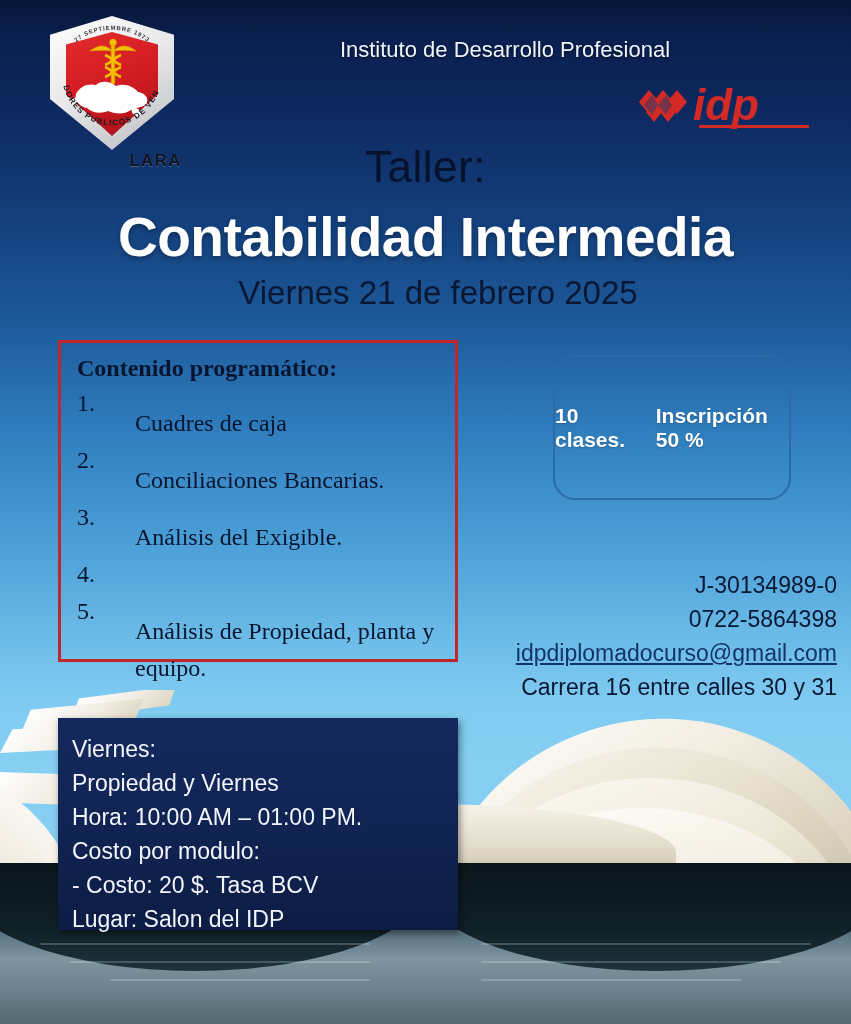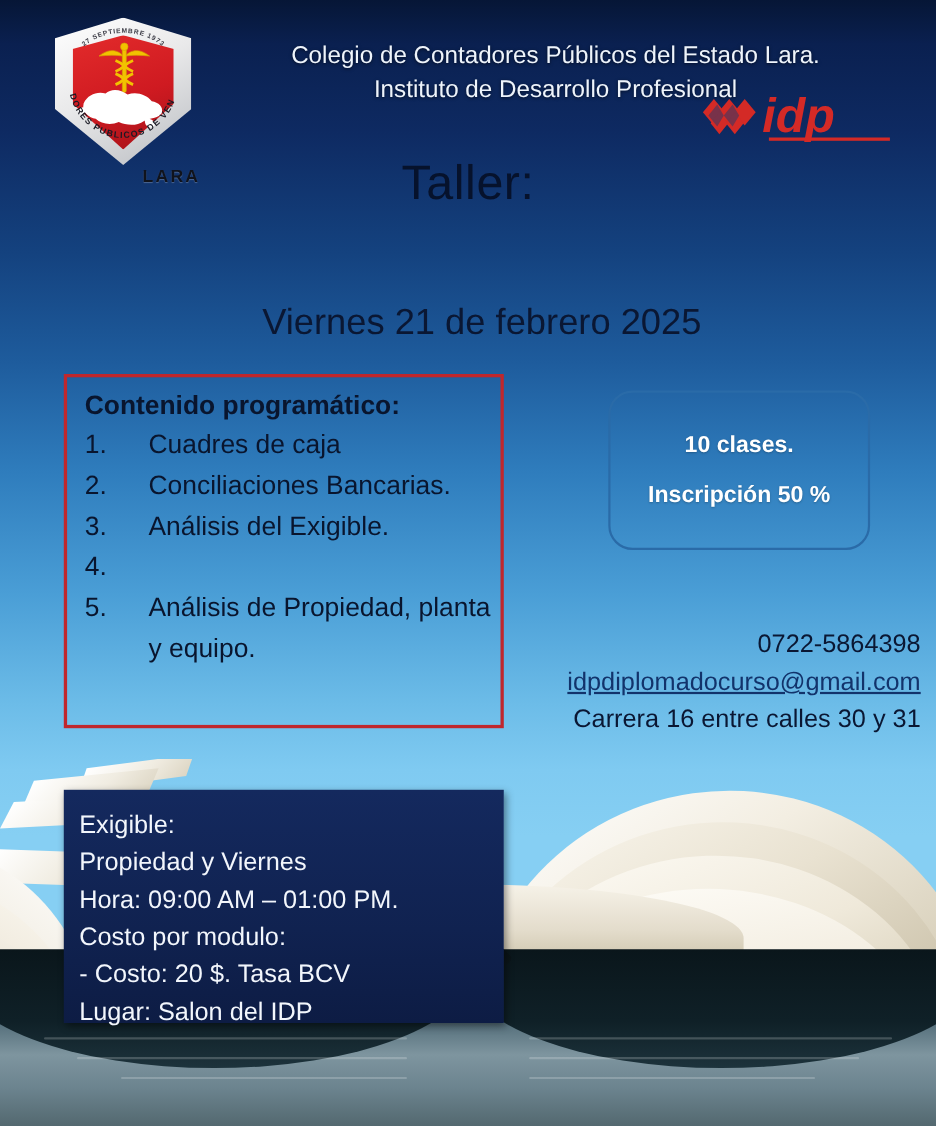--- a/index.html
+++ b/index.html
@@ -230,20 +230,21 @@
   }
 
   
   .prog-box {
     position: absolute;
     left: 58px; top: 340px;
     width: 400px; height: 322px;
     border: 3px solid #c0272d;
     box-sizing: border-box;
     padding: 12px 0 0 16px;
+    font-family: Liberation Serif, serif;
   }
   .prog-title {
     font-size: 24px;
     font-weight: bold;
     color: #09152e;
     margin-bottom: 3px;
   }
   .prog-list {
     list-style: none;
     margin: 0;
@@ -252,32 +253,32 @@
   .prog-list li {
     display: flex;
     font-size: 24px;
     color: #09152e;
     line-height: 37px;
   }
   .prog-num {
     width: 58px;
     flex: 0 0 58px;
   }
-  .prog-txt { flex: 1; }
+  .prog-txt { flex: 1; margin-top: 20px; }
 
   
   .rounded-box {
     position: absolute;
     left: 553px; top: 355px;
     width: 238px; height: 145px;
     border: 2px solid #2a6ba8;
     border-radius: 22px;
     box-sizing: border-box;
     display: flex;
-    flex-direction: column;
+    flex-direction: row;
     align-items: center;
     justify-content: center;
     gap: 21px;
   }
   .rounded-box div {
     font-size: 21px;
     font-weight: bold;
     color: #ffffff;
     text-shadow: 0 1px 2px rgba(0,0,0,0.25);
   }
@@ -385,21 +386,20 @@
         <text>
           <textPath href="#arcTop" startOffset="50%" text-anchor="middle">27 SEPTIEMBRE 1973</textPath>
         </text>
       </g>
     </svg>
 
     <div class="lara-label">LARA</div>
   </div>
 
   <div class="org-lines">
-    <span>Colegio de Contadores Públicos del Estado Lara.</span>
     <span class="org-line2">Instituto de Desarrollo Profesional</span>
   </div>
 
   <svg class="idp-logo" viewBox="0 0 200 58">
     <g fill="#d42a26">
       <path d="M12 22 L22 10 L32 22 L22 34 Z"></path>
       <path d="M26 22 L36 10 L46 22 L36 34 Z"></path>
       <path d="M40 22 L50 10 L60 22 L50 34 Z"></path>
       <path d="M19 32 L27 22 L35 32 L27 42 Z"></path>
       <path d="M33 32 L41 22 L49 32 L41 42 Z"></path>
@@ -408,20 +408,21 @@
       <path d="M17 25 L25 15 L31 25 L25 35 Z"></path>
       <path d="M31 25 L39 15 L45 25 L39 35 Z"></path>
     </g>
     <g fill="#d42a26" font-family="'Liberation Sans', sans-serif" font-size="44" font-weight="bold" font-style="italic">
       <text x="66" y="40">idp</text>
     </g>
     <rect x="72" y="45" width="110" height="3" fill="#d42a26"></rect>
   </svg>
 
   <div class="title-taller">Taller:</div>
+  <div class="title-main">Contabilidad Intermedia</div>
   <div class="title-date">Viernes 21 de febrero 2025</div>
 
   <div class="prog-box">
     <div class="prog-title">Contenido programático:</div>
     <ul class="prog-list">
       <li>
         <span class="prog-num">1.</span>
         <span class="prog-txt">Cuadres de caja</span>
       </li>
       <li>
@@ -441,27 +442,28 @@
       </li>
     </ul>
   </div>
 
   <div class="rounded-box">
     <div>10 clases.</div>
     <div>Inscripción 50 %</div>
   </div>
 
   <div class="contact">
+    <div>J-30134989-0</div>
     <div>0722-5864398</div>
     <a class="email" href="#">idpdiplomadocurso@gmail.com</a>
     <div>Carrera 16 entre calles 30 y 31</div>
   </div>
 
   <div class="sched-box">
-    <div>Exigible:</div>
+    <div>Viernes:</div>
     <div>Propiedad y Viernes</div>
-    <div>Hora: 09:00 AM – 01:00 PM.</div>
+    <div>Hora: 10:00 AM – 01:00 PM.</div>
     <div>Costo por modulo:</div>
     <div> - Costo: 20 $. Tasa BCV</div>
     <div>Lugar: Salon del IDP</div>
   </div>
 
 </div>
 
 </body></html>

